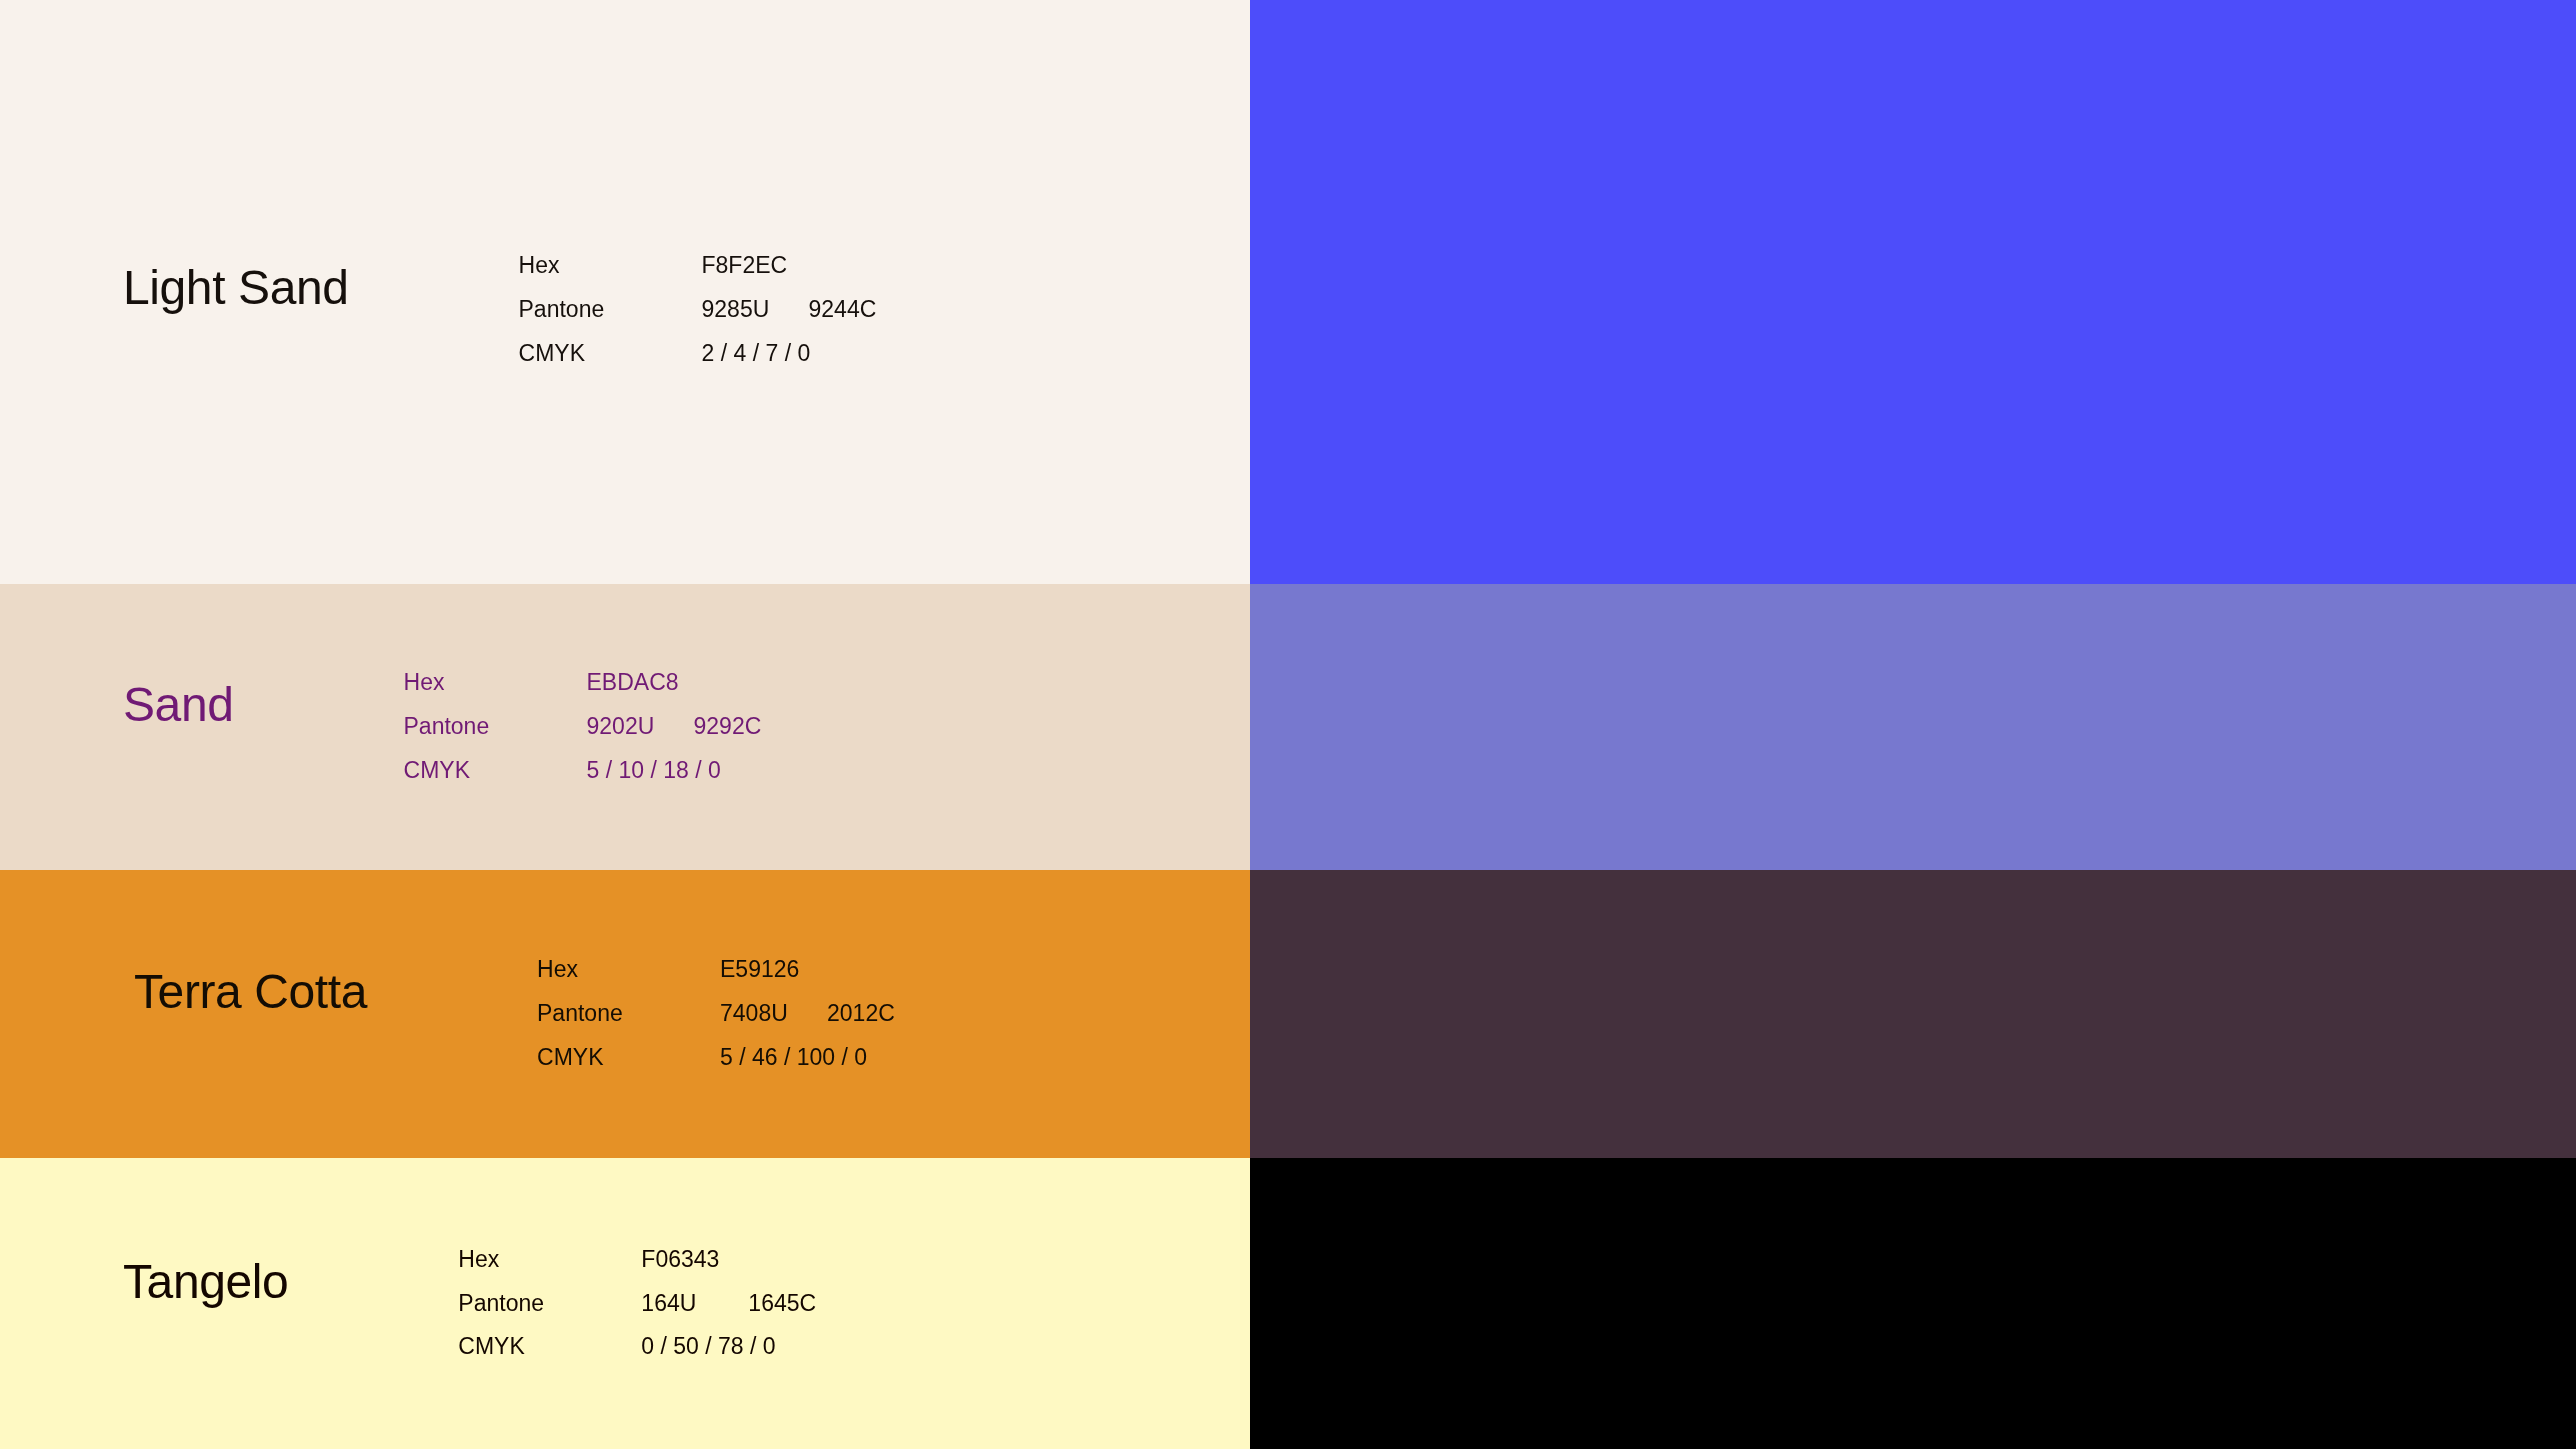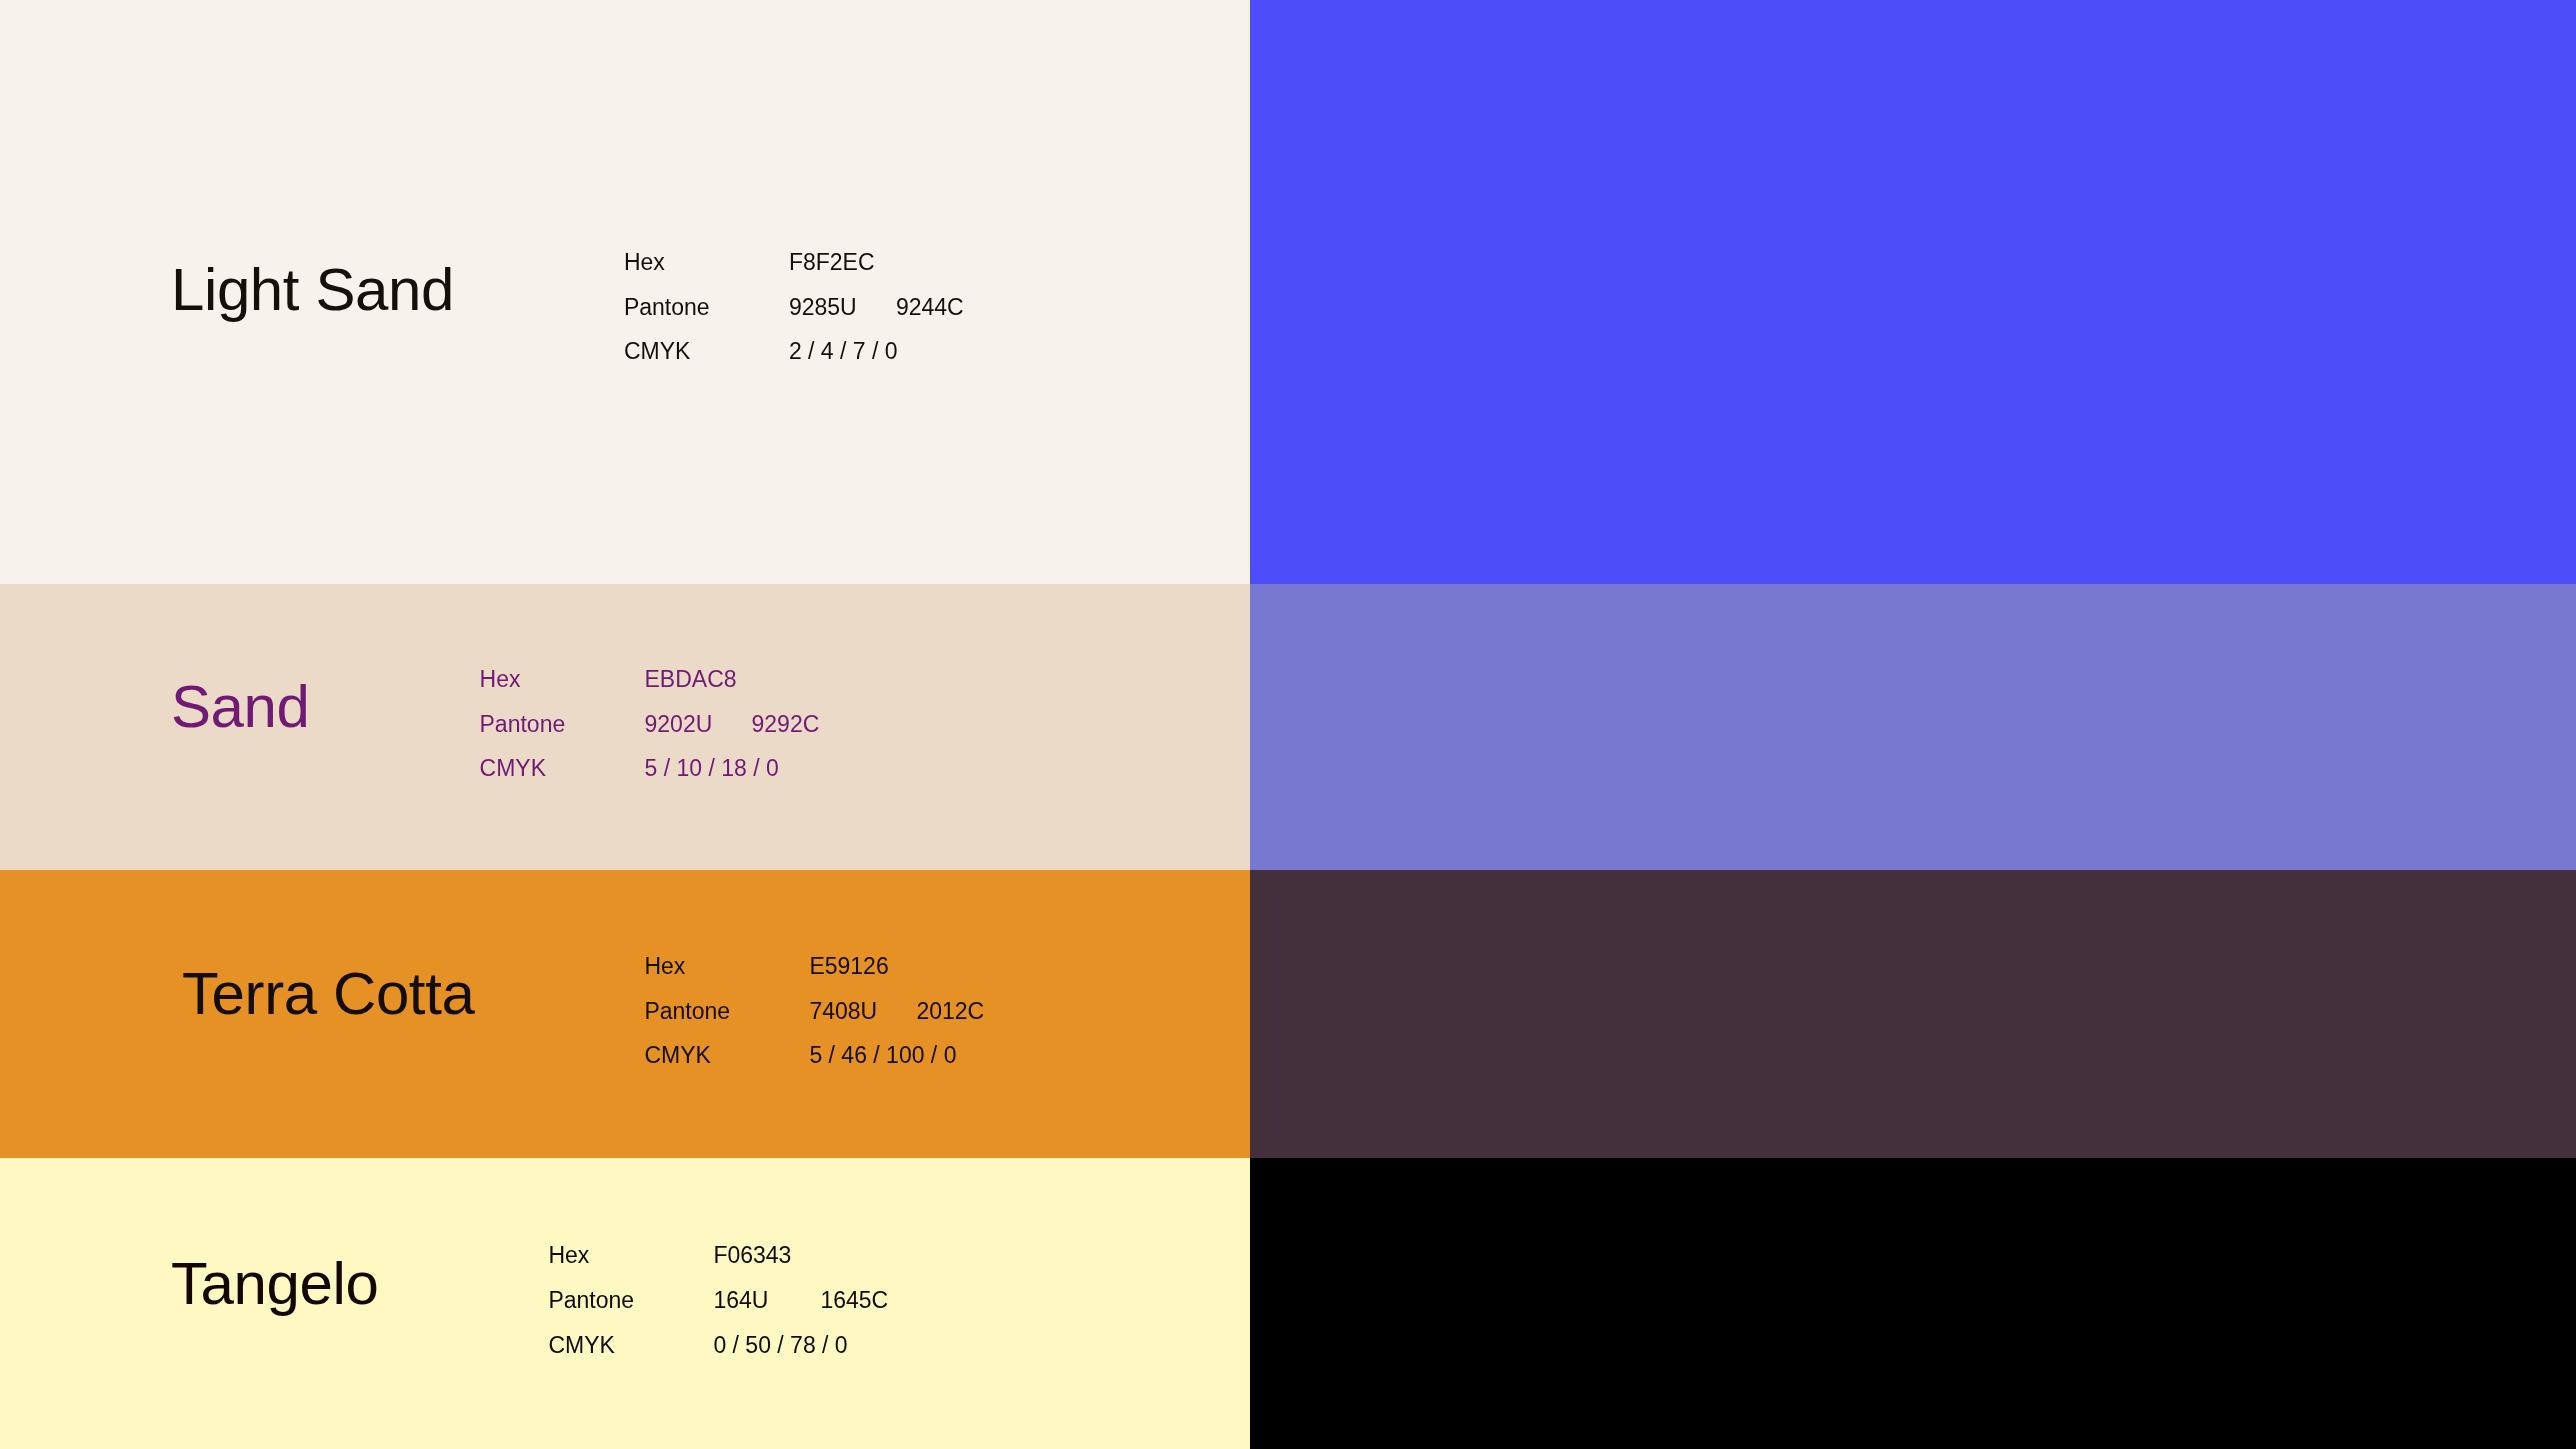--- a/index.html
+++ b/index.html
@@ -46,37 +46,37 @@
     width: 100%;
     box-sizing: border-box;
   }
 
   
   .swatch.row-1 .swatch-inner {
     margin-top: 36px;
   }
 
   .color-name {
-    font-size: 60px;
+    font-size: 48px;
     line-height: 1;
     letter-spacing: -0.4px;
     font-weight: 400;
     white-space: nowrap;
     margin-top: 10.7px;
     flex: 0 0 auto;
-    margin-left: 48px;
   }
 
   .spec-table {
     display: grid;
     grid-template-columns: max-content max-content;
     row-gap: 19px;
     column-gap: 0;
     font-size: 23px;
     line-height: 1.12;
+    gap: 18px;
   }
 
   
   .col-left .spec-table { margin-left: 170px; }
 
   .spec-label {
     white-space: nowrap;
     padding-right: 0;
     min-width: 165px;
   }

